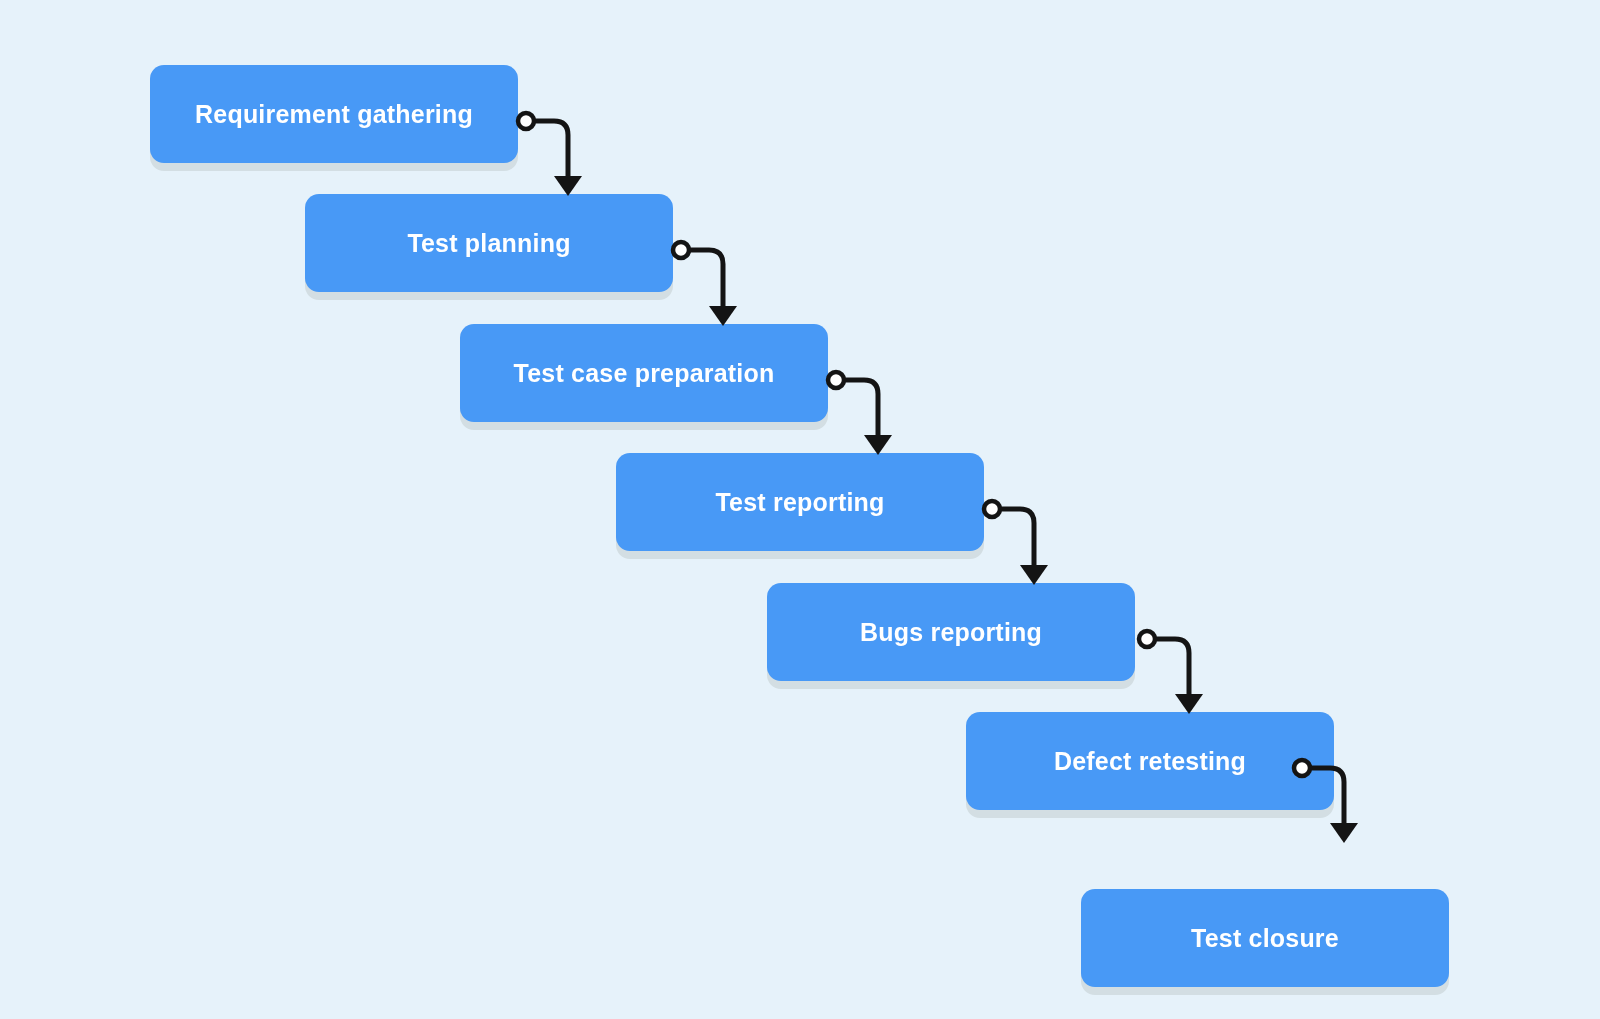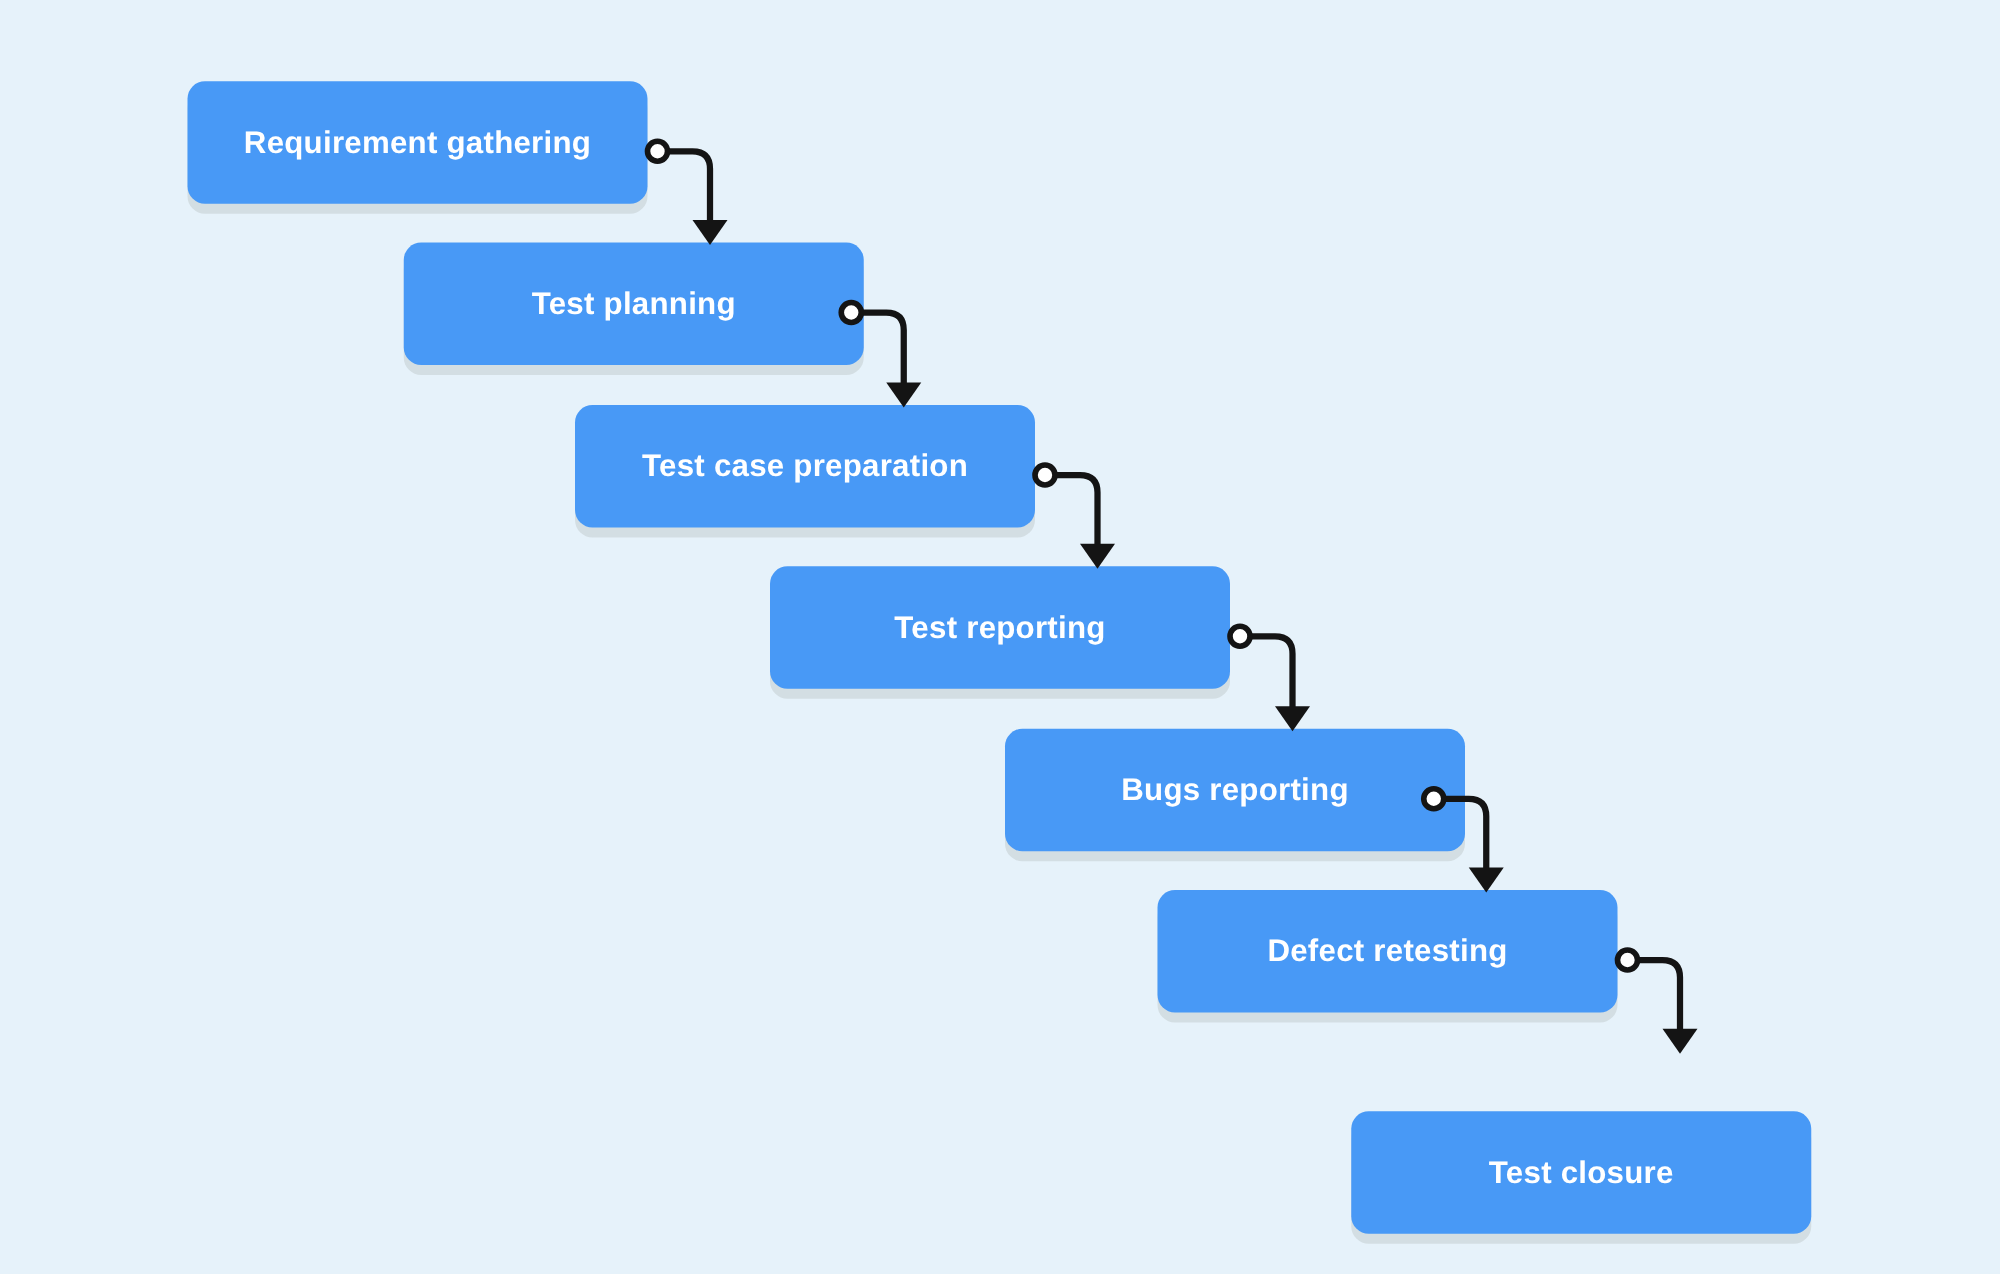--- a/index.html
+++ b/index.html
@@ -36,25 +36,25 @@
     text-align:right;
   }
   .node-label{
     color:var(--node-text);
     font-size:25px;
     font-weight:bold;
     letter-spacing:0.2px;
     white-space:nowrap;
   }
   .n0{left:150px;top:65px;}
-  .n1{left:323px;top:194px;}
+  .n1{left:305px;top:194px;}
   .n2{left:460px;top:324px;}
   .n3{left:616px;top:453px;}
-  .n4{left:804px;top:583px;}
-  .n5{left:926px;top:712px;}
+  .n4{left:767px;top:583px;}
+  .n5{left:966px;top:712px;}
   .n6{left:1081px;top:841px;margin-top:48px;}
   #connector-layer{
     position:absolute;
     left:0;top:0;
     width:1600px;height:1019px;
     z-index:2;
     pointer-events:none;
   }
   .edge-line{fill:none;stroke:var(--connector);stroke-width:5;}
   .edge-head{fill:var(--connector);stroke:none;}

